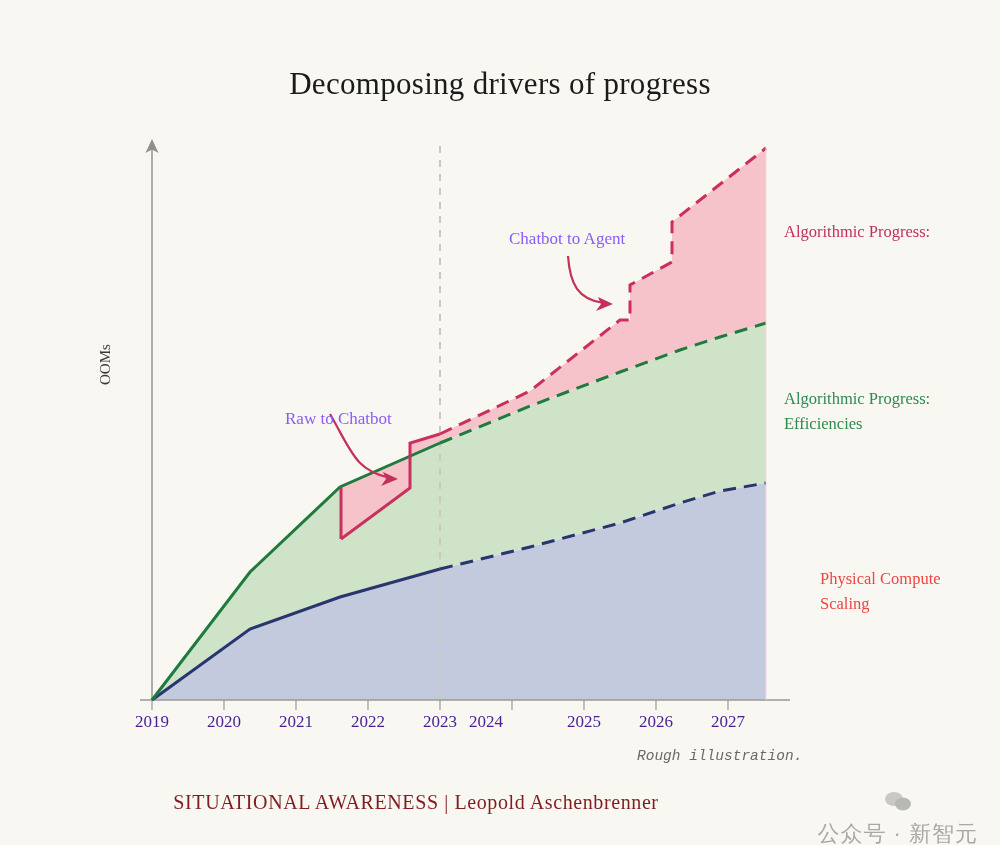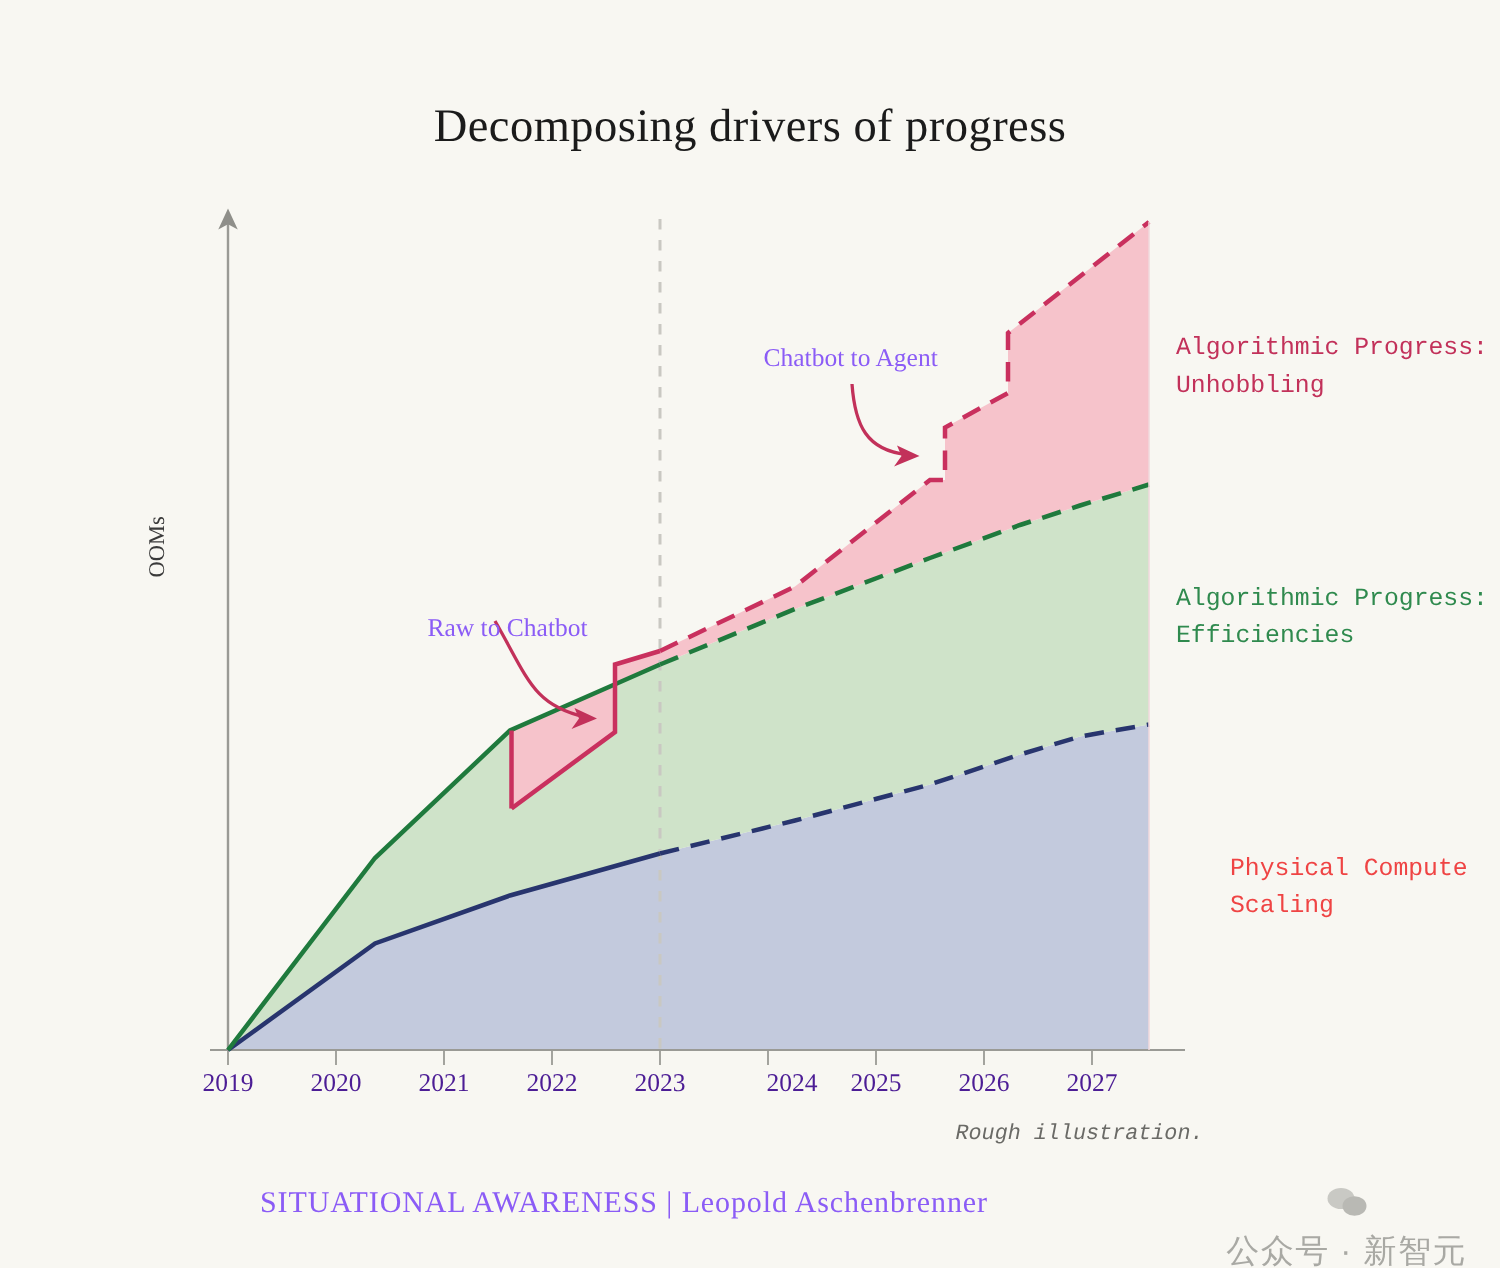--- a/index.html
+++ b/index.html
@@ -51,21 +51,21 @@
     color: #3a3a3a;
     transform: rotate(-90deg);
     transform-origin: left top;
     white-space: nowrap;
     font-family: "Liberation Serif", serif;
   }
   .series-label {
     position: absolute;
     font-size: 16.5px;
     line-height: 25px;
-    font-family: Liberation Mono, monospace;
+    font-family: Liberation Serif, serif;
     white-space: nowrap;
   }
   #label-unhobbling {
     left: 784px;
     top: 219px;
     color: #c2315a;
   }
   #label-efficiencies {
     left: 784px;
     top: 386px;
@@ -101,21 +101,21 @@
     color: #6a6a66;
     font-family: Liberation Mono, monospace;
   }
   #footer-credit {
     position: absolute;
     left: 0;
     top: 791px;
     width: 832px;
     text-align: center;
     font-size: 20px;
-    color: #8b5cf6;
+    color: #7f1d1d;
     letter-spacing: 0.6px;
     font-family: "Liberation Serif", serif;
   }
   #watermark {
     position: absolute;
     right: 22px;
     top: 791px;
     font-size: 22px;
     color: #a9a9a4;
     letter-spacing: 1px;
@@ -189,28 +189,27 @@
 
   </svg>
 
   <div id="y-axis-label">OOMs</div>
 
   <div class="axis-tick-label" style="left:122px; top:712px;">2019</div>
   <div class="axis-tick-label" style="left:194px; top:712px;">2020</div>
   <div class="axis-tick-label" style="left:266px; top:712px;">2021</div>
   <div class="axis-tick-label" style="left:338px; top:712px;">2022</div>
   <div class="axis-tick-label" style="left:410px; top:712px;">2023</div>
-  <div class="axis-tick-label" style="left:498px; top:712px;">2024</div>
+  <div class="axis-tick-label" style="left:456px; top:712px;">2024</div>
   <div class="axis-tick-label" style="left:554px; top:712px;">2025</div>
   <div class="axis-tick-label" style="left:626px; top:712px;">2026</div>
   <div class="axis-tick-label" style="left:698px; top:712px;">2027</div>
 
   <div class="series-label" id="label-unhobbling">
     <div>Algorithmic Progress:</div>
-    <div>Unhobbling</div>
   </div>
 
   <div class="series-label" id="label-efficiencies">
     <div>Algorithmic Progress:</div>
     <div>Efficiencies</div>
   </div>
 
   <div class="series-label" id="label-compute">
     <div>Physical Compute</div>
     <div>Scaling</div>

